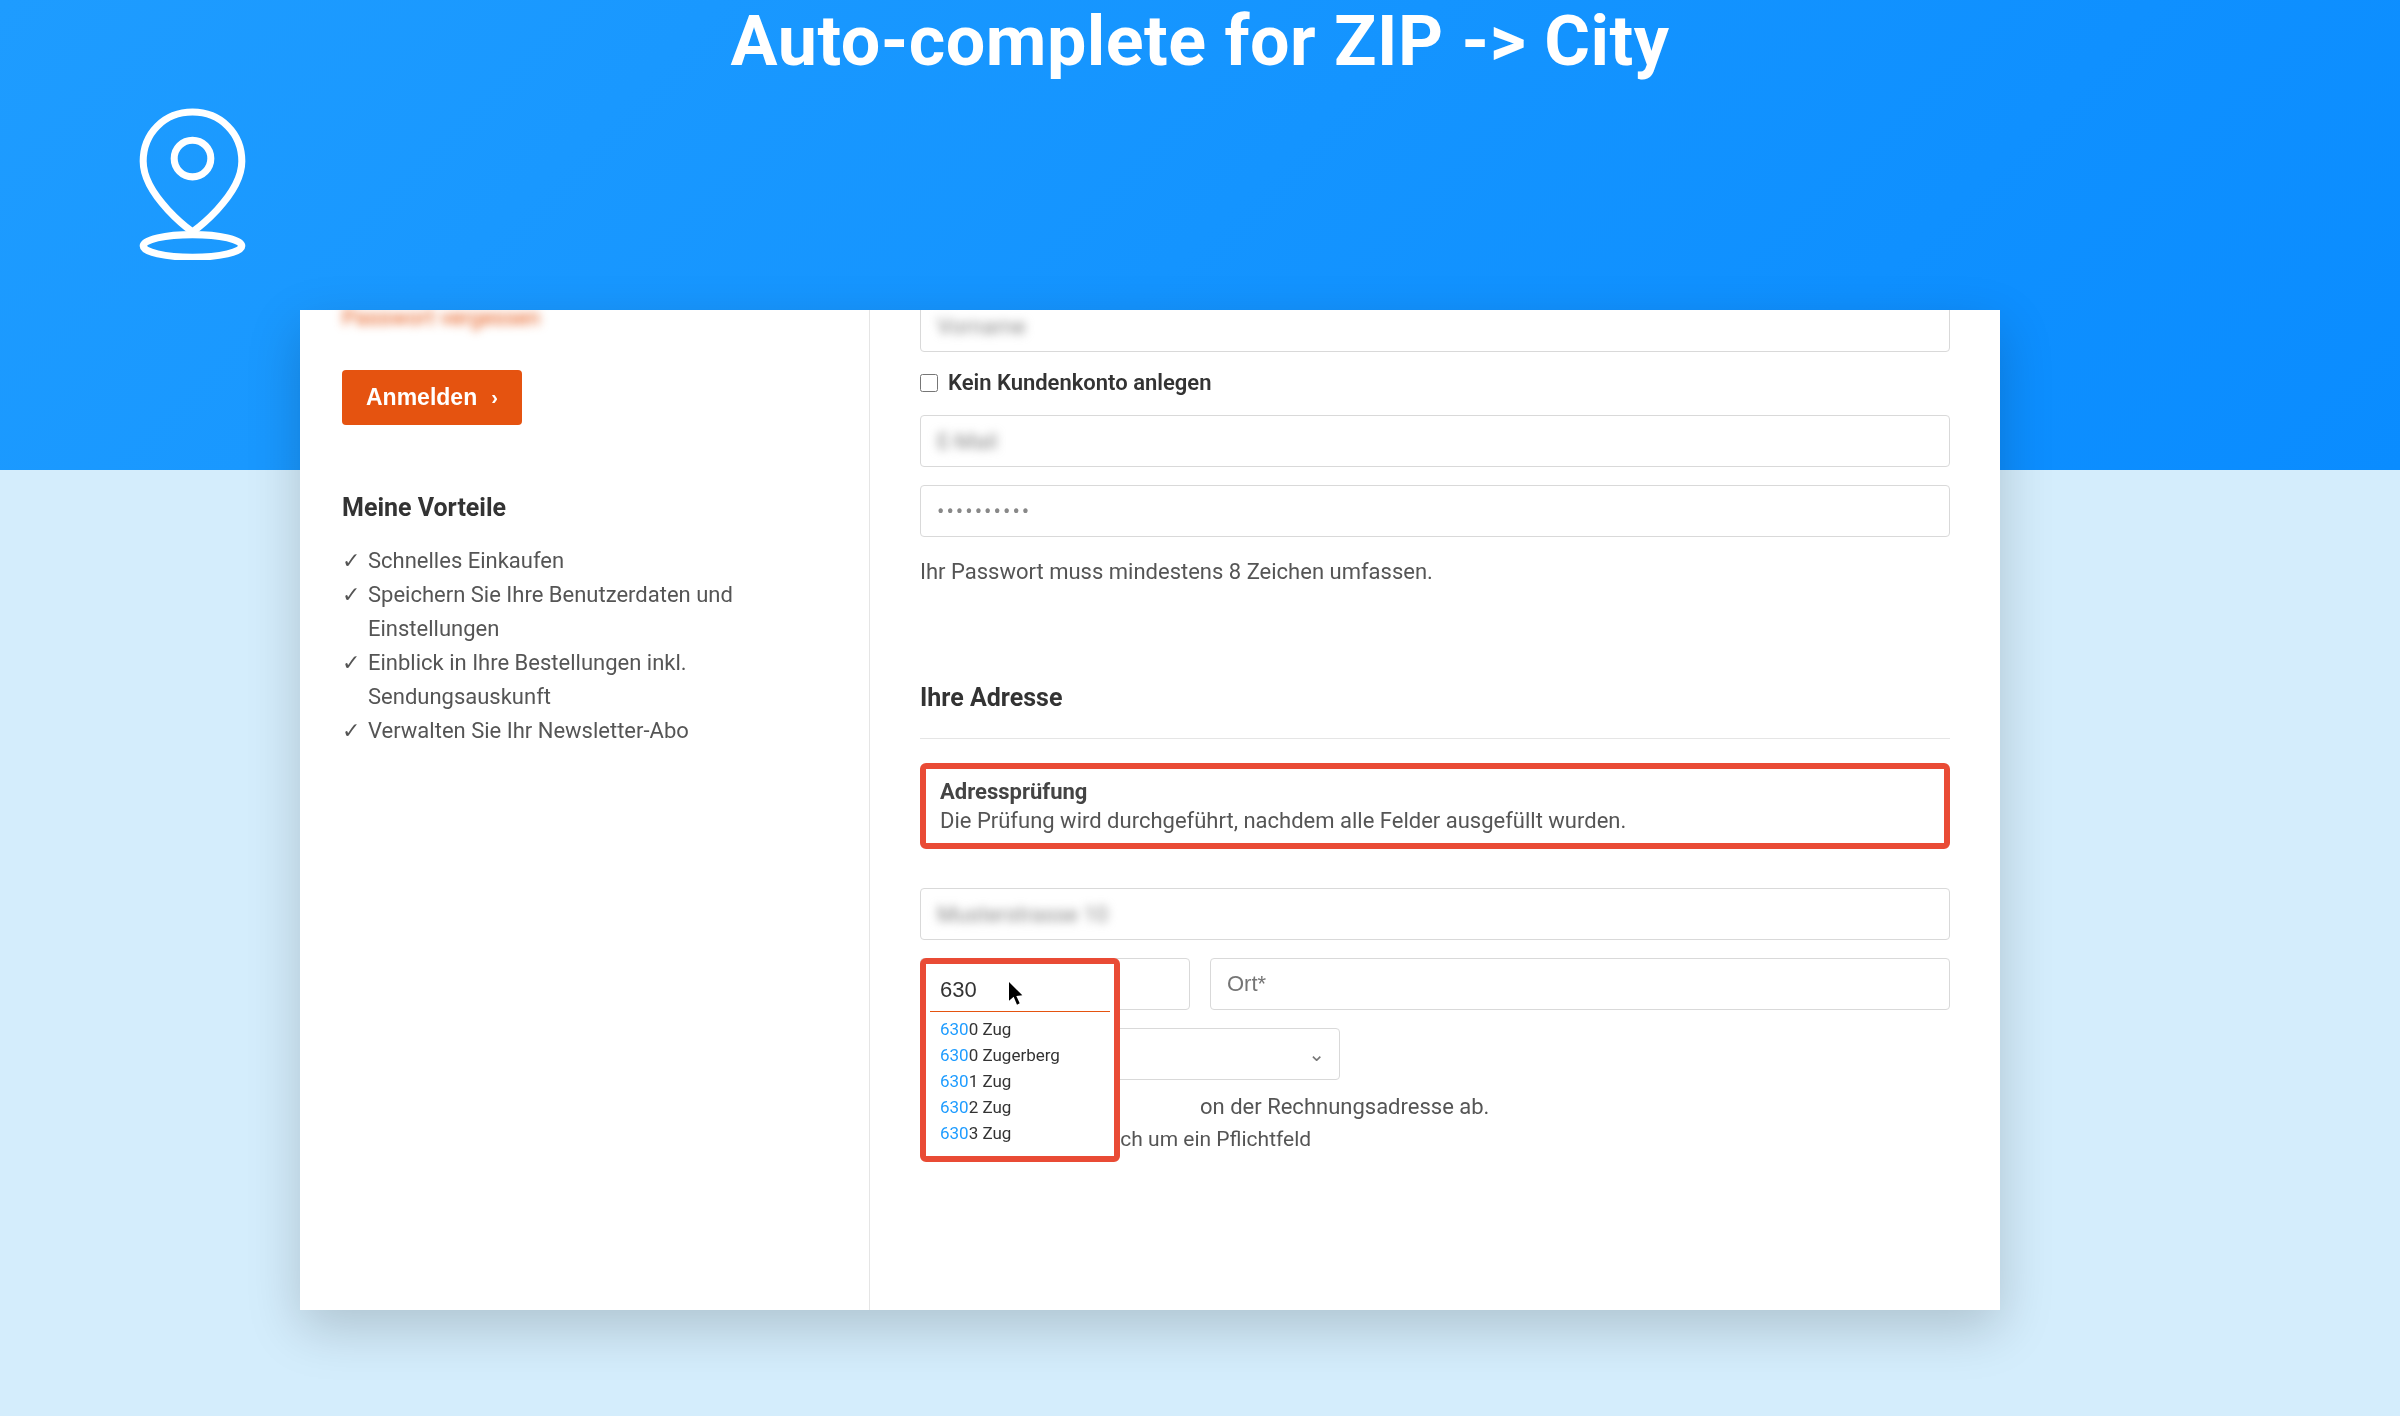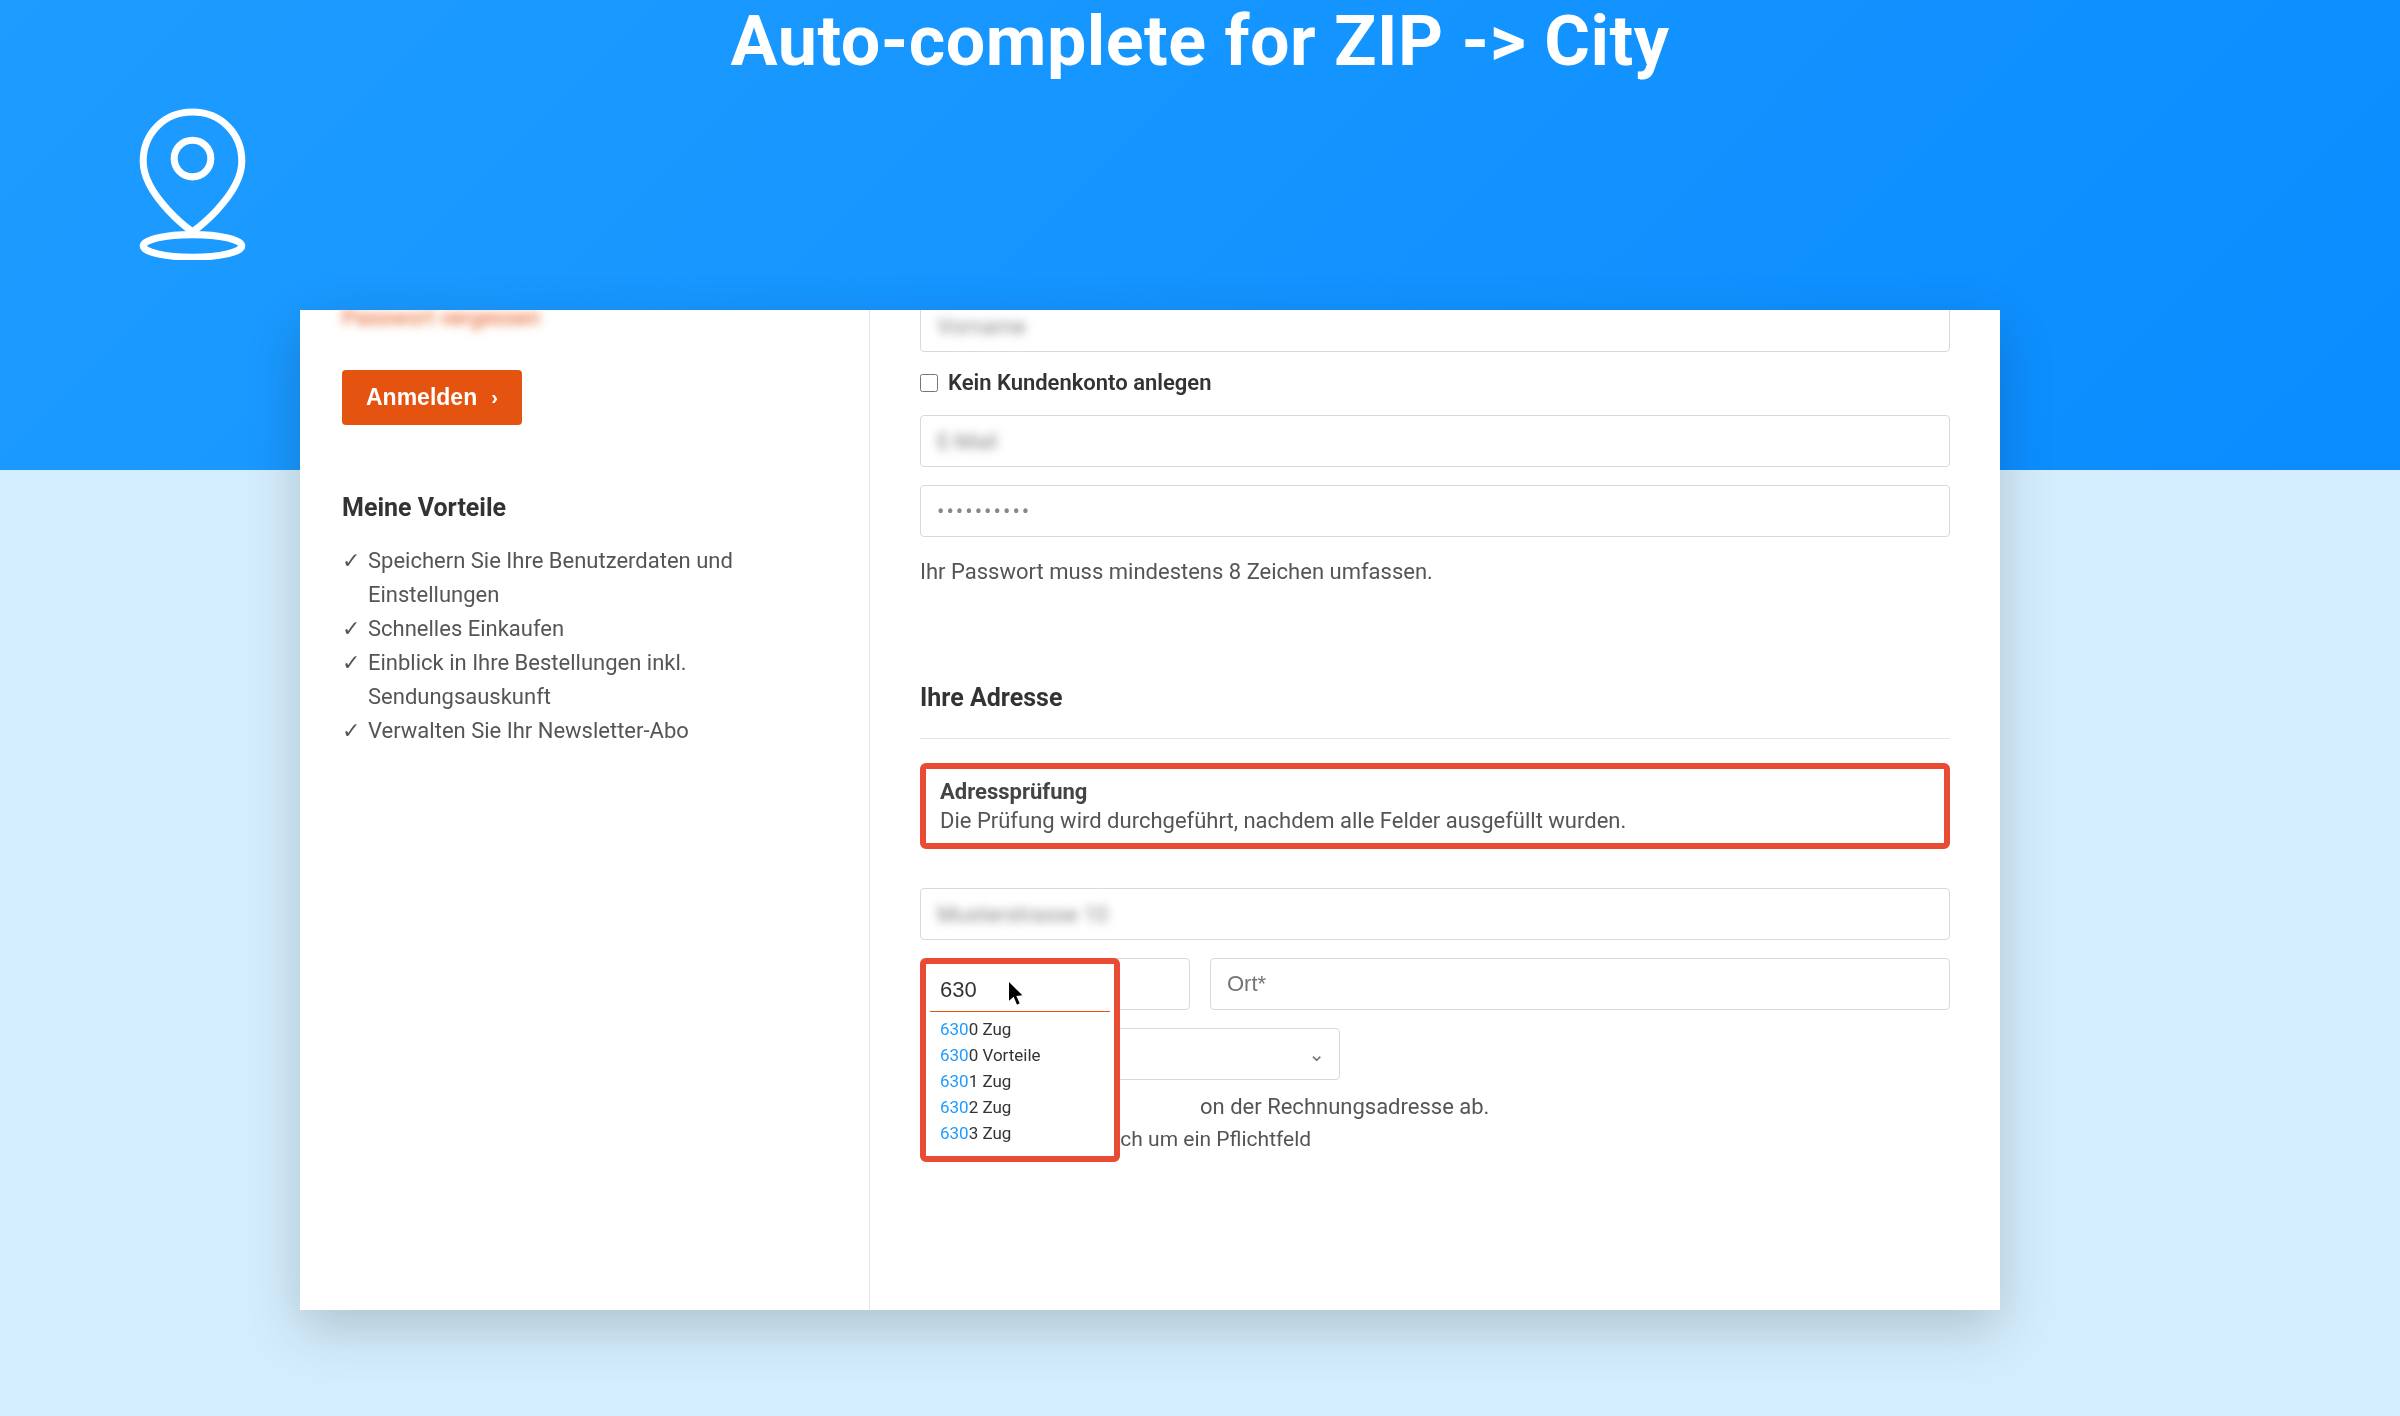--- a/index.html
+++ b/index.html
@@ -273,22 +273,22 @@
   <div class="card-inner">
     <aside class="sidebar">
       <span class="forgot-link">Passwort vergessen</span>
       <br>
       <button class="login-btn">
         <span>Anmelden</span>
         <span class="chev">›</span>
       </button>
       <h3 class="benefits-title">Meine Vorteile</h3>
       <ul class="benefits-list">
+        <li>Schnelles Einkaufen</li>
         <li>Speichern Sie Ihre Benutzerdaten und Einstellungen</li>
-        <li>Schnelles Einkaufen</li>
         <li>Einblick in Ihre Bestellungen inkl. Sendungsauskunft</li>
         <li>Verwalten Sie Ihr Newsletter-Abo</li>
       </ul>
     </aside>
 
     <main class="main">
       <div class="field blur" style="margin-top:-10px;">
           <span>Vorname</span>
         </div>
 
@@ -323,21 +323,21 @@
           <div class="zip-ghost"></div>
           <div class="zip-input-frame">
             <input class="zip-input" value="630" style="">
             <div class="cursor">
               <svg width="18" height="24" viewBox="0 0 12 18">
                   <path d="M0 0 L0 14 L3.5 11 L6 17 L8 16 L5.5 10.5 L10 10 Z" fill="#000"></path>
                 </svg>
             </div>
             <ul class="suggest">
               <li><span class="hl">630</span><span>0</span> <span>Zug</span></li>
-              <li><span class="hl">630</span><span>0</span> <span>Vorteile</span></li>
+              <li><span class="hl">630</span><span>0</span> <span>Zugerberg</span></li>
               <li><span class="hl">630</span><span>1</span> <span>Zug</span></li>
               <li><span class="hl">630</span><span>2</span> <span>Zug</span></li>
               <li><span class="hl">630</span><span>3</span> <span>Zug</span></li>
             </ul>
           </div>
         </div>
         <input class="city-input" placeholder="Ort*" style="">
       </div>
 
       <div class="select-row">

